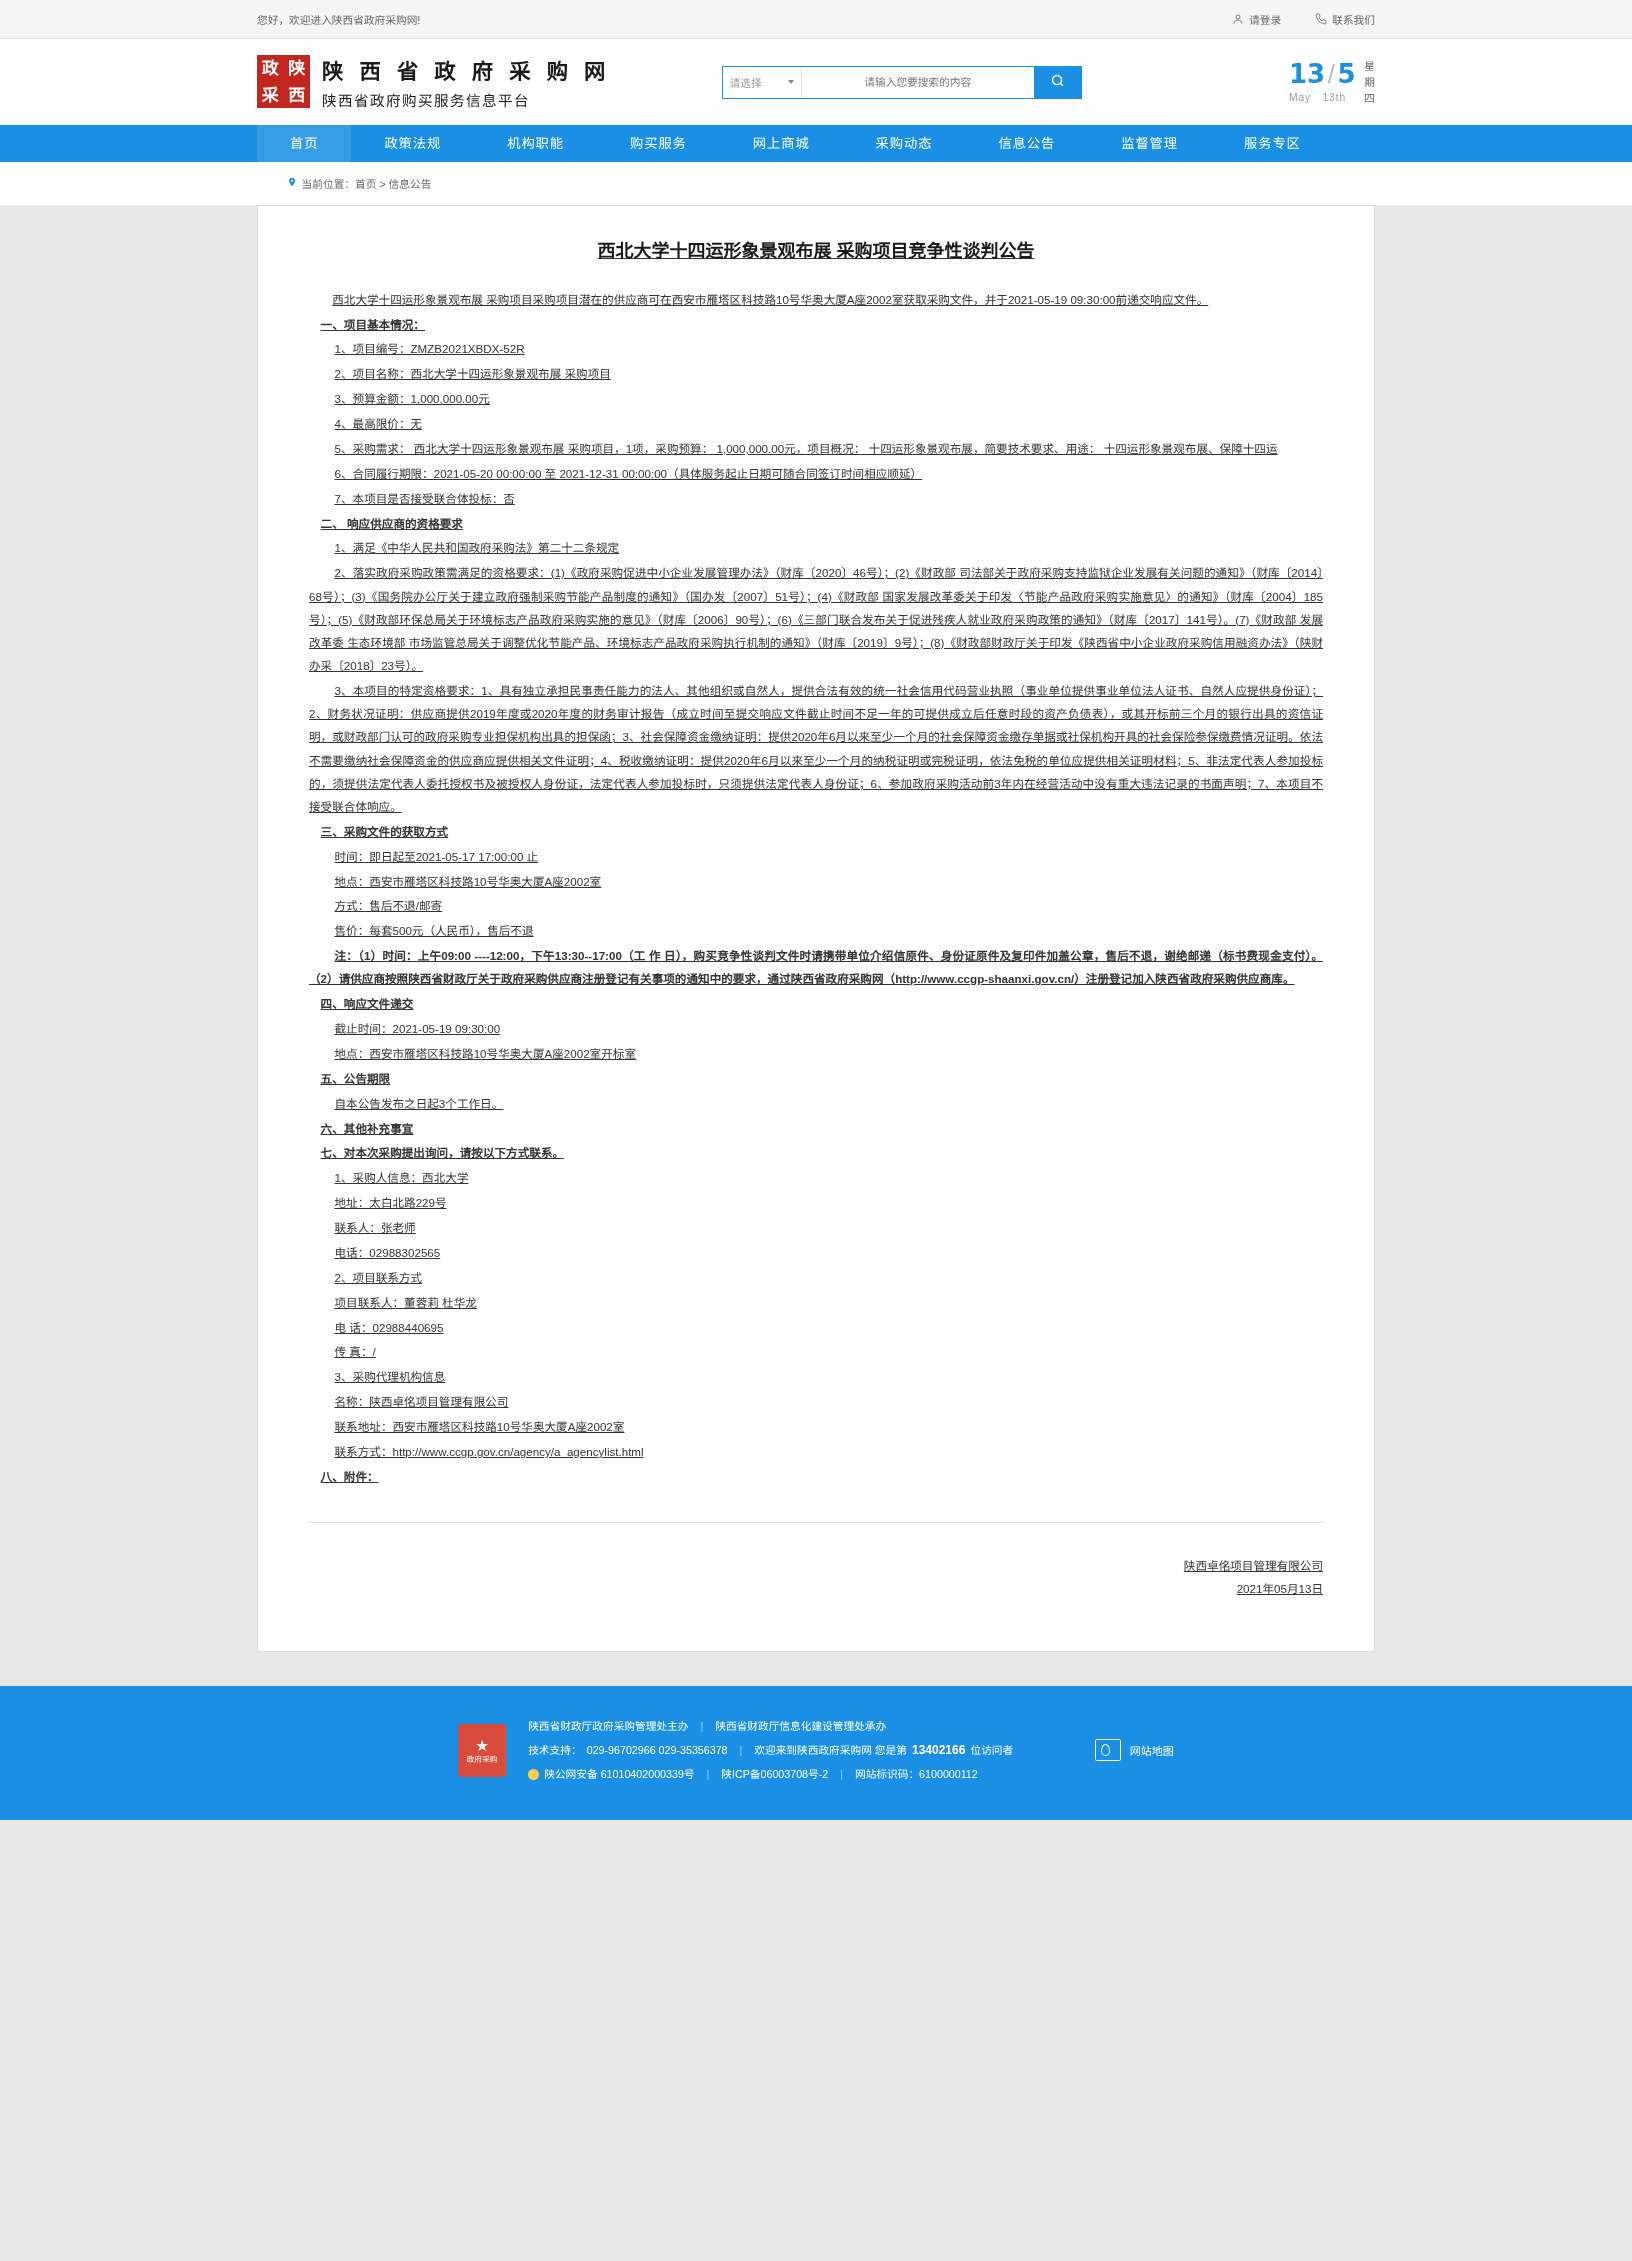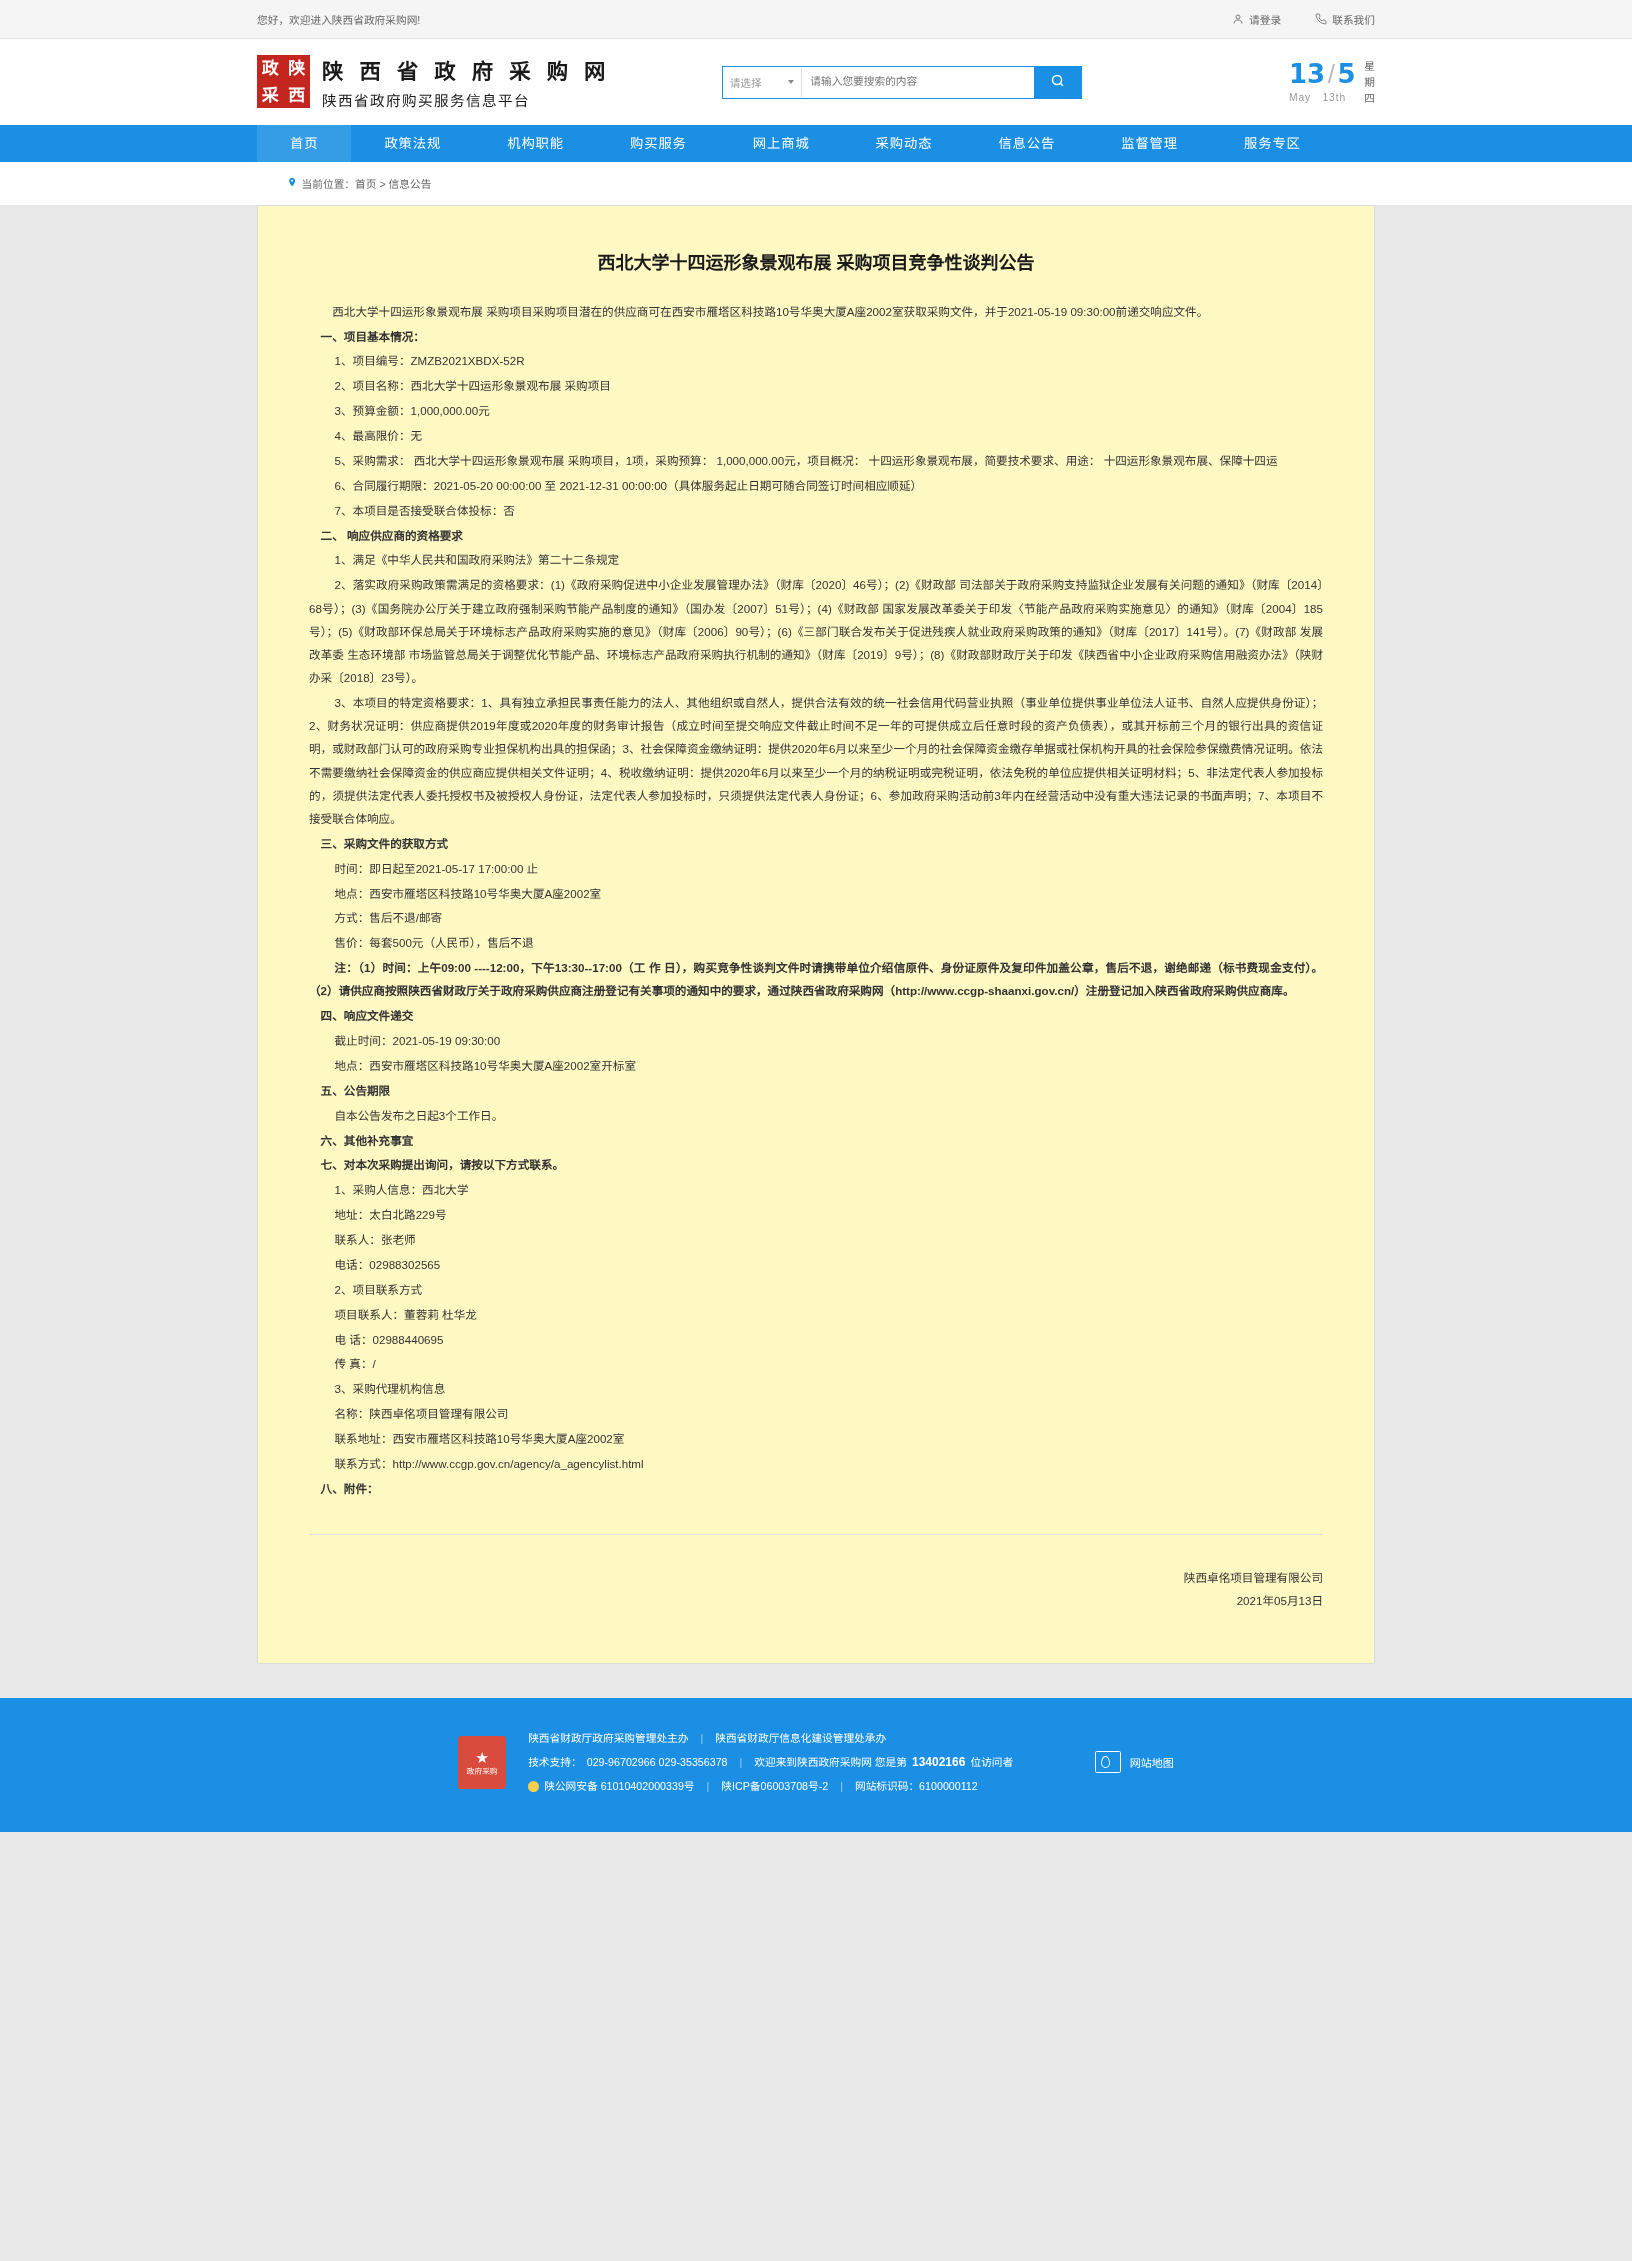--- a/index.html
+++ b/index.html
@@ -55,21 +55,22 @@
   .search-box {
     display:flex; align-items:center; border:1.7px solid #1a8fe3; height:33px; background:#fff;
   }
   .search-select {
     width: 79px; height:29px; display:flex; align-items:center; justify-content:space-between;
     padding: 0 6.9px; font-size:10.7px; color:#999; border-right:0.9px solid #ddd;
   }
   .search-select .caret { border-left:3.4px solid transparent; border-right:3.4px solid transparent; border-top:4.3px solid #888; }
   .search-input {
     width: 232px; height:29px; border:none; outline:none; padding:0 8.6px; font-size:10.7px; color:#999;
-    font-family:Liberation Mono, monospace;
+    font-family:Liberation Serif, serif;
+    text-align:center;
   }
   .search-btn {
     width: 48px; height:33px; background:#1a8fe3; border:none; color:#fff; cursor:pointer;
     display:flex; align-items:center; justify-content:center; margin:-1.7px -1.7px -1.7px 0;
   }
   .date-area { margin-left:auto; display:flex; align-items:center; gap:8.6px; }
   .date-big { font-size: 0; line-height:1; }
   .date-big .d { font-size: 26px; color:#1a8fe3; font-weight:bold; font-family:"DejaVu Sans",sans-serif; }
   .date-big .sep { font-size: 26px; color:#bbb; font-weight:300; padding:0 2.6px; }
   .date-big .m { font-size: 26px; color:#1a8fe3; font-weight:bold; font-family:"DejaVu Sans",sans-serif; }
@@ -91,21 +92,21 @@
   
   .crumb {
     padding: 14px 257px; font-size:10.7px; color:#666; background:#fff;
     display:flex; align-items:flex-start; gap:4.3px;margin-left:30px;
   }
   .crumb .pin { color:#1a8fe3; }
 
   
   .wrap { padding: 0 257px 34px; background:#e8e8e8; }
   .card {
-    background:#fef9c3; border:0.9px solid #ddd; padding: 36px 51px 51px;
+    background:#ffffff; border:0.9px solid #ddd; padding: 24px 51px 51px; text-decoration: underline;
   }
   .doc-title {
     text-align:center; font-size: 18px; font-weight:bold; color:#1a1a1a; line-height:1.6;
     margin: 6.9px 0 22px;
   }
   .meta {
     text-align:center; font-size:10.7px; color:#666; margin-bottom:8.6px;
   }
   .meta .time { color:#d9534f; }
   .meta .print { color:#333; margin-left:6.9px; }

